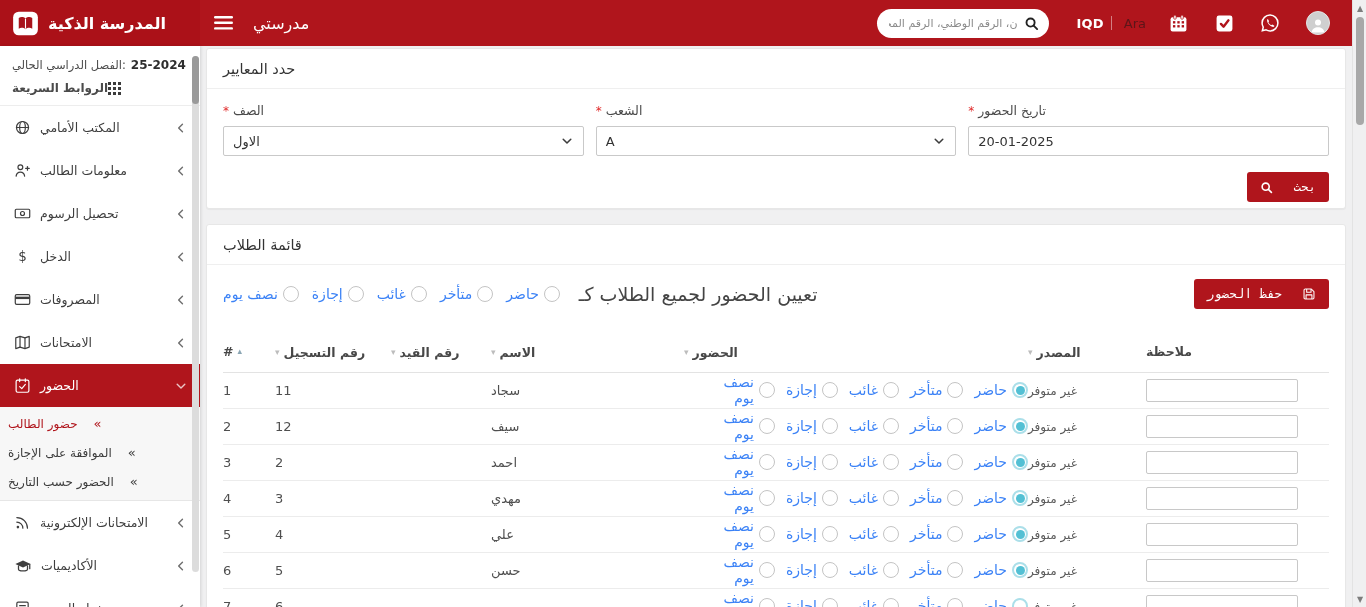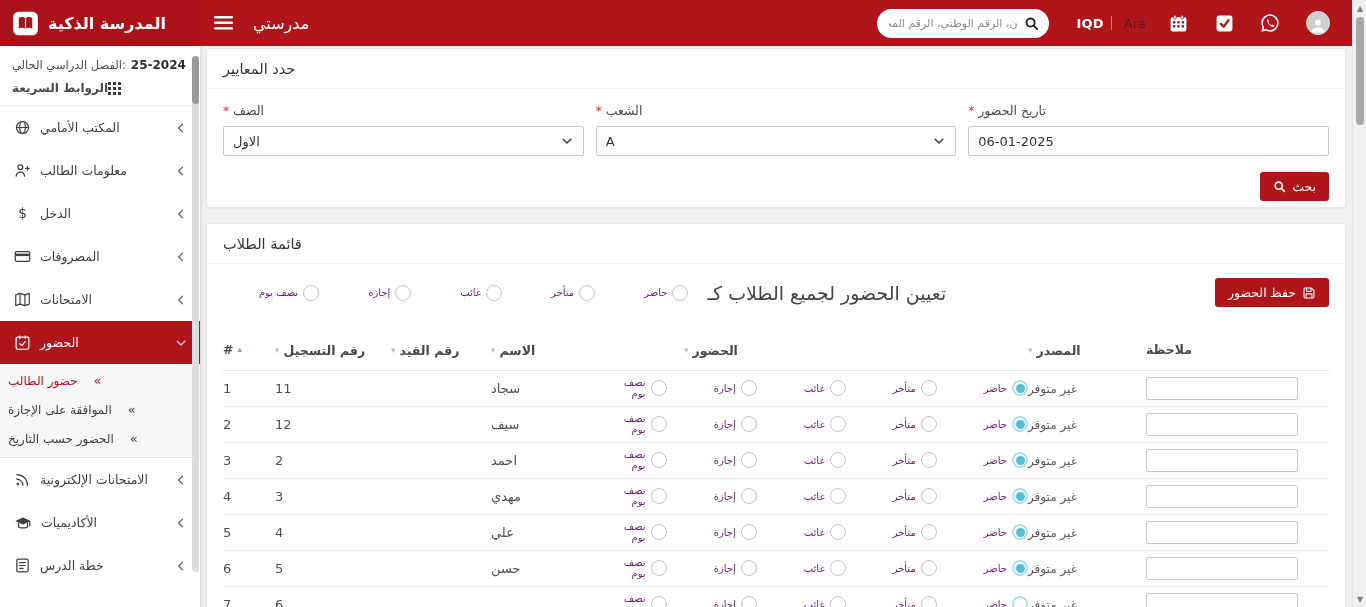--- a/index.html
+++ b/index.html
@@ -56,26 +56,26 @@
   .card-head h2 { font-size:14.5px; font-weight:normal; color:#333; }
   .card-body { padding:14px 16px 16px; }
 
   .fields { display:grid; grid-template-columns:1fr 1fr 1fr; gap:12px; }
   .fld label { display:flex; align-items:baseline; gap:4px; font-size:12.5px; color:#4a4a4a; margin-bottom:8px; }
   .fld .req { color:#e02b2b; font-size:12px; }
   .ctl { height:30px; border:1px solid #c9c9c9; border-radius:2px; background:#fff; display:flex; align-items:center; padding:0 9px; font-size:13px; color:#333; cursor:pointer; }
   .ctl .val { flex:1; text-align:left; }
   .ctl .dd { color:#3c3c3c; }
   .actions { display:flex; justify-content:flex-end; padding:16px 0 2px; }
-  .btn { display:inline-flex; align-items:center; gap:6px; background:#b0151c; color:#fff; border:none; border-radius:3px; font-size:12.5px; padding:7px 13px; cursor:pointer; font-family:Liberation Sans, sans-serif; }
+  .btn { display:inline-flex; align-items:center; gap:20px; background:#b0151c; color:#fff; border:none; border-radius:3px; font-size:12.5px; padding:7px 13px; cursor:pointer; font-family:Liberation Mono, monospace; }
 
   .assign-row { display:flex; align-items:center; justify-content:space-between; }
   .rgroup { display:flex; align-items:center; gap:13px; }
   .ropt { display:flex; align-items:center; gap:5px; cursor:pointer; }
-  .ropt .lbl { font-size:10px; color:#701a75;margin-left:36px; }
+  .ropt .lbl { font-size:14px; color:#3b82f6; }
   .rb { width:16px; height:16px; border-radius:50%; border:1px solid #c4c4c4; background:#fff; flex:none; }
   .rb.on { border:2px solid #abdfe9; display:flex; align-items:center; justify-content:center; }
   .rb.on i { display:block; width:9px; height:9px; border-radius:50%; background:#53c0d4; }
   .assign-lbl { font-size:19px; color:#444; margin-left:6px; }
 
   table.students { width:100%; border-collapse:collapse; margin-top:28px; table-layout:fixed; }
   table.students th { text-align:left; font-size:12.5px; color:#474747; padding:6px 0 12px; border-bottom:1px solid #e3e3e3; font-weight:bold; }
   table.students th .hcell { display:inline-flex; align-items:center; gap:4px; }
   .caret { font-size:9px; color:#bdbdbd; }
   .caret.active { color:#8ba6b4; }
@@ -219,20 +219,34 @@
               <span class="milabel">معلومات الطالب</span>
               <span class="chev icn">
                 <svg width="14" height="14" viewBox="0 0 24 24" fill="none" stroke="currentColor" stroke-width="1.7" stroke-linecap="round" stroke-linejoin="round">
                   <polyline points="14.5,5.5 8,12 14.5,18.5" stroke-width="2.4"></polyline>
                 </svg>
               </span>
             </div>
             <div class="mi">
               <span class="icn ">
                 <svg width="17" height="17" viewBox="0 0 24 24" fill="none" stroke="currentColor" stroke-width="1.7" stroke-linecap="round" stroke-linejoin="round">
+                  <rect x="1.8" y="6" width="20.4" height="12" rx="1.5"></rect>
+                  <circle cx="12" cy="12" r="2.8"></circle>
+                </svg>
+              </span>
+              <span class="milabel">تحصيل الرسوم</span>
+              <span class="chev icn">
+                <svg width="14" height="14" viewBox="0 0 24 24" fill="none" stroke="currentColor" stroke-width="1.7" stroke-linecap="round" stroke-linejoin="round">
+                  <polyline points="14.5,5.5 8,12 14.5,18.5" stroke-width="2.4"></polyline>
+                </svg>
+              </span>
+            </div>
+            <div class="mi">
+              <span class="icn ">
+                <svg width="17" height="17" viewBox="0 0 24 24" fill="none" stroke="currentColor" stroke-width="1.7" stroke-linecap="round" stroke-linejoin="round">
                   <text x="12" y="18" font-size="19" text-anchor="middle" fill="currentColor" stroke="none" font-family="DejaVu Sans">$</text>
                 </svg>
               </span>
               <span class="milabel">الدخل</span>
               <span class="chev icn">
                 <svg width="14" height="14" viewBox="0 0 24 24" fill="none" stroke="currentColor" stroke-width="1.7" stroke-linecap="round" stroke-linejoin="round">
                   <polyline points="14.5,5.5 8,12 14.5,18.5" stroke-width="2.4"></polyline>
                 </svg>
               </span>
             </div>
@@ -381,21 +395,21 @@
                       </svg>
                     </span>
                   </div>
                 </div>
                 <div class="fld">
                   <label>
                     <span class="req">*</span>
                     <span>تاريخ الحضور</span>
                   </label>
                   <div class="ctl">
-                    <span class="val">06-01-2025</span>
+                    <span class="val">20-01-2025</span>
                   </div>
                 </div>
               </div>
             <div class="actions">
               <button class="btn">
                 <span class="icn">
                   <svg width="13" height="13" viewBox="0 0 24 24" fill="none" stroke="#fff" stroke-width="3" stroke-linecap="round">
                       <circle cx="10.5" cy="10.5" r="6.5"></circle>
                       <line x1="15.5" y1="15.5" x2="21" y2="21"></line>
                     </svg>

